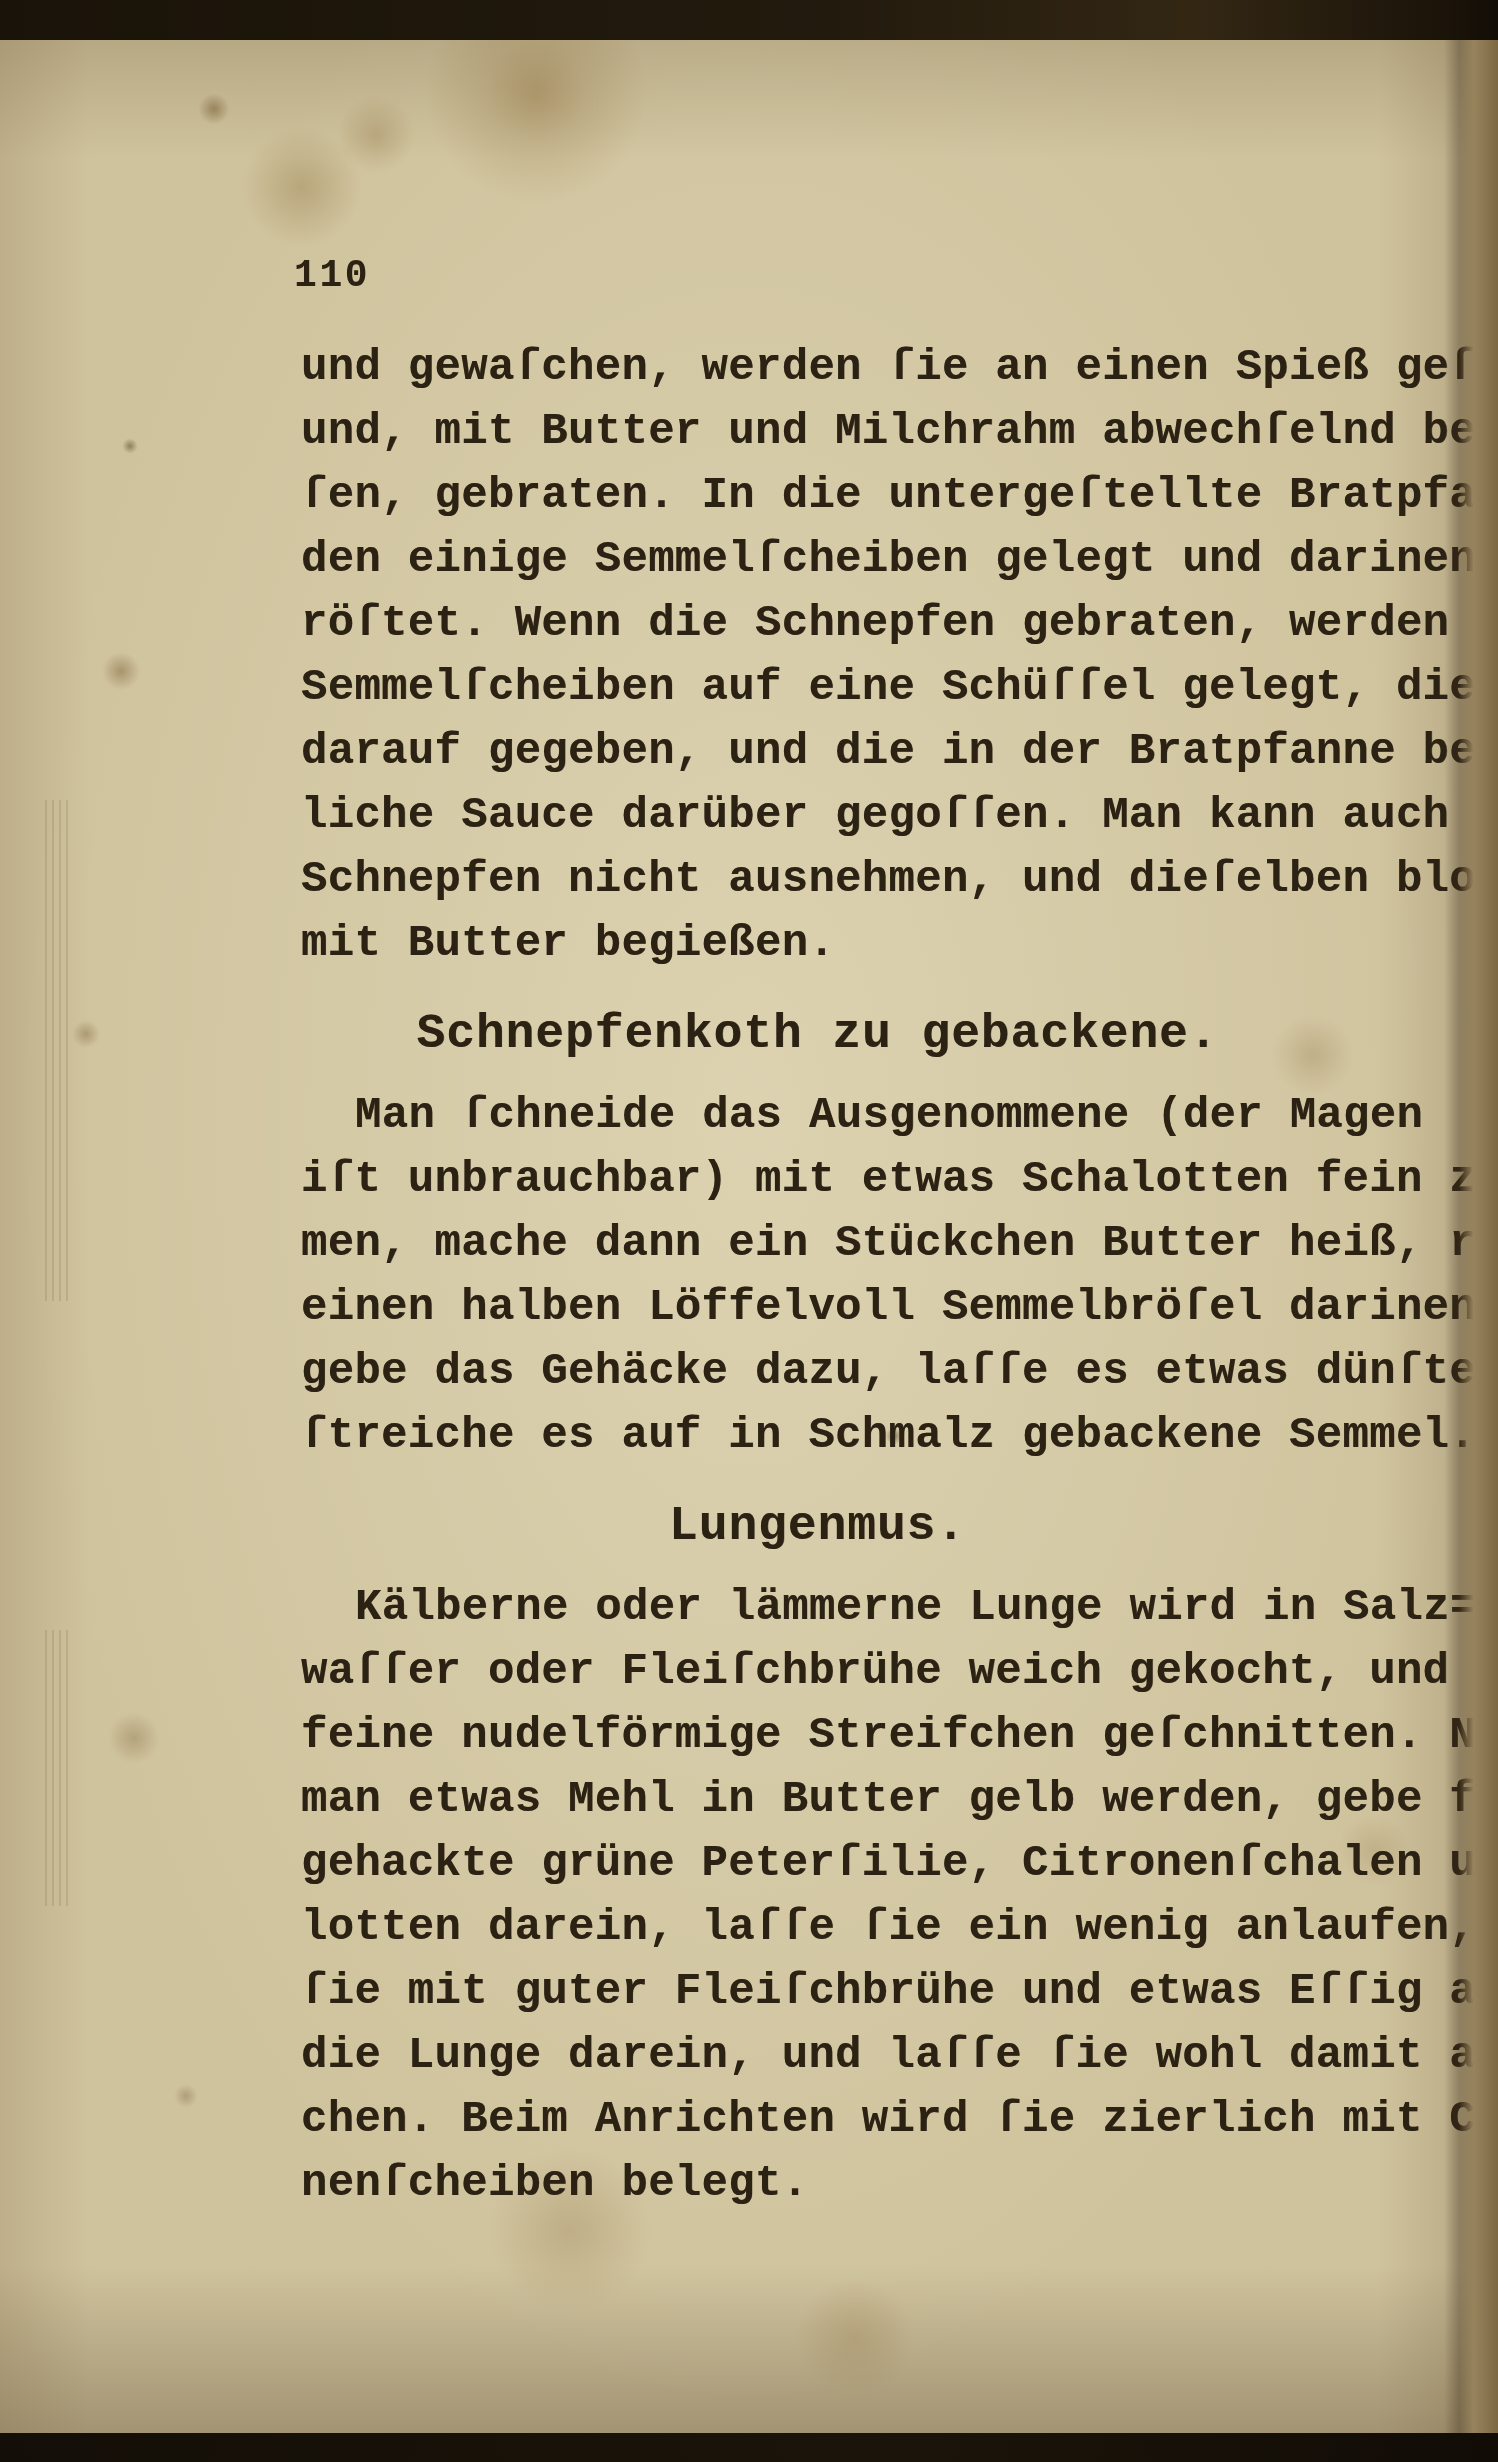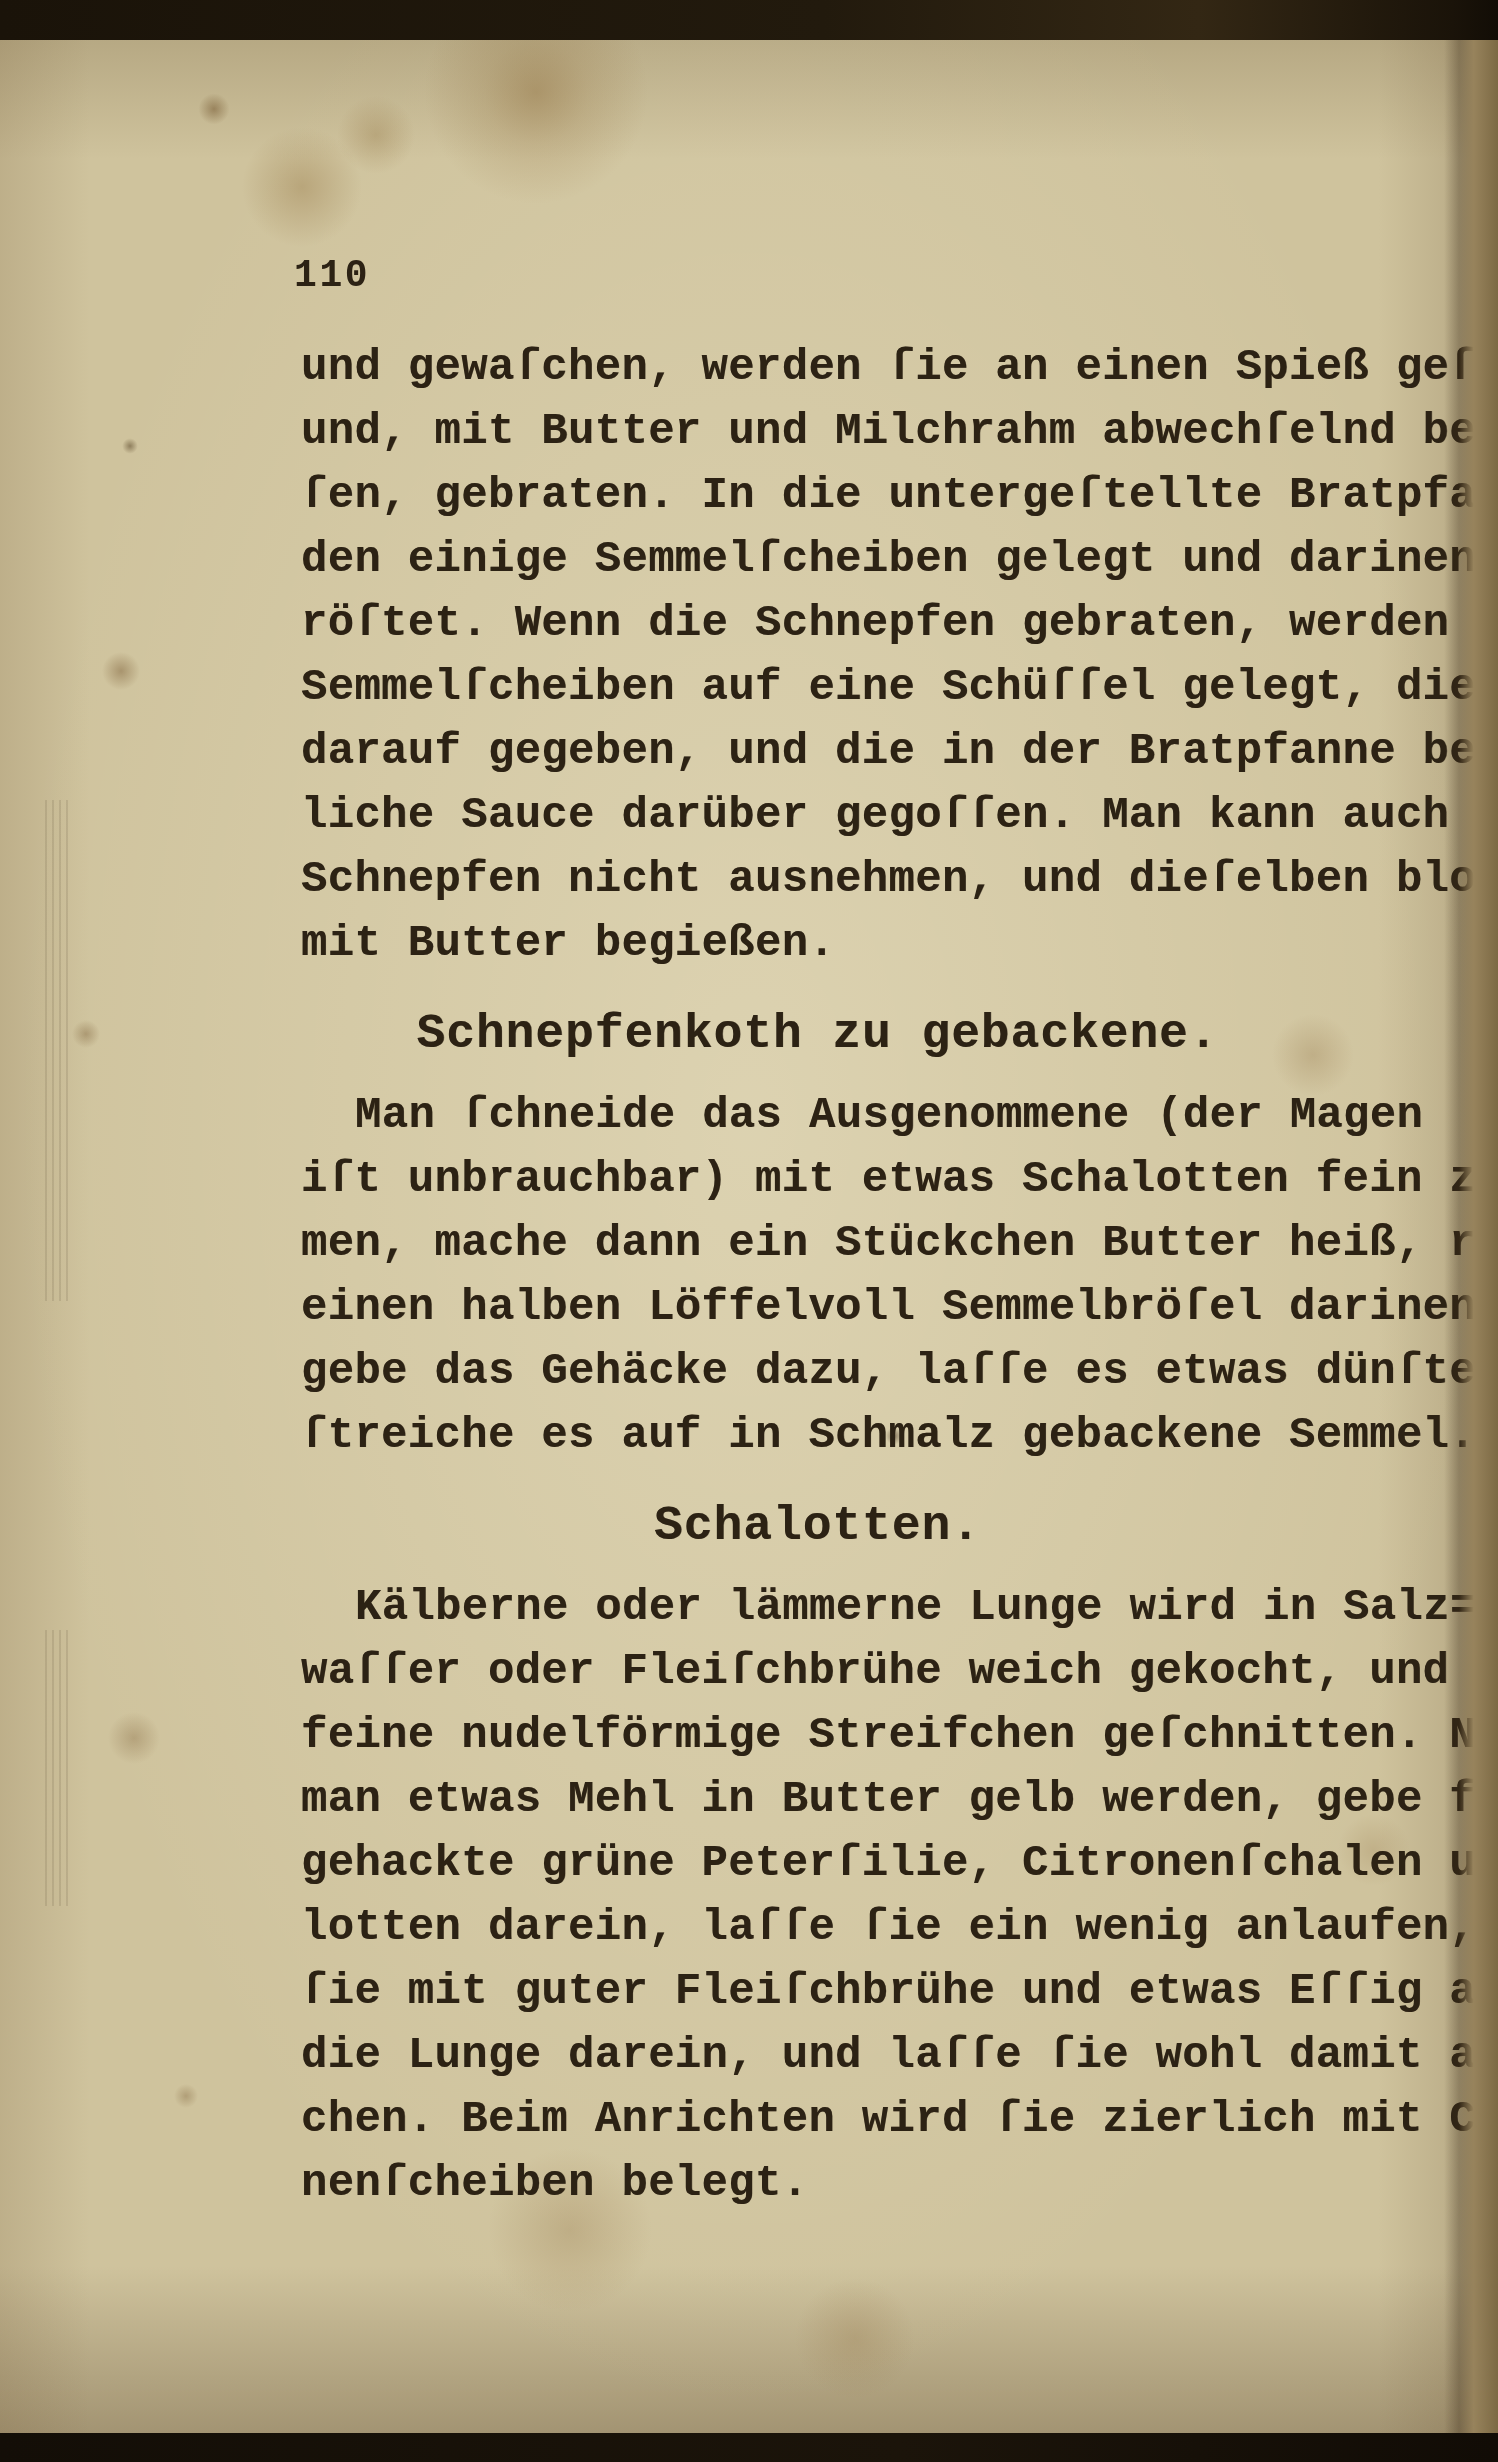--- a/index.html
+++ b/index.html
@@ -124,21 +124,21 @@
 
       <h2 class="heading">Schnepfenkoth zu gebackene.</h2>
 
       <p class="para indent">Man ſchneide das Ausgenommene (der Magen
 iſt unbrauchbar) mit etwas Schalotten fein zuſam=
 men, mache dann ein Stückchen Butter heiß, röſte
 einen halben Löffelvoll Semmelbröſel darinen,
 gebe das Gehäcke dazu, laſſe es etwas dünſten, und
 ſtreiche es auf in Schmalz gebackene Semmel.</p>
 
-      <h2 class="heading">Schalotten.</h2>
+      <h2 class="heading">Lungenmus.</h2>
 
       <p class="para indent">Kälberne oder lämmerne Lunge wird in Salz=
 waſſer oder Fleiſchbrühe weich gekocht, und dann in
 feine nudelförmige Streifchen geſchnitten. Nun laſſe
 man etwas Mehl in Butter gelb werden, gebe fein
 gehackte grüne Peterſilie, Citronenſchalen und Scha=
 lotten darein, laſſe ſie ein wenig anlaufen, gieße
 ſie mit guter Fleiſchbrühe und etwas Eſſig auf, gebe
 die Lunge darein, und laſſe ſie wohl damit aufko=
 chen. Beim Anrichten wird ſie zierlich mit Citro=

